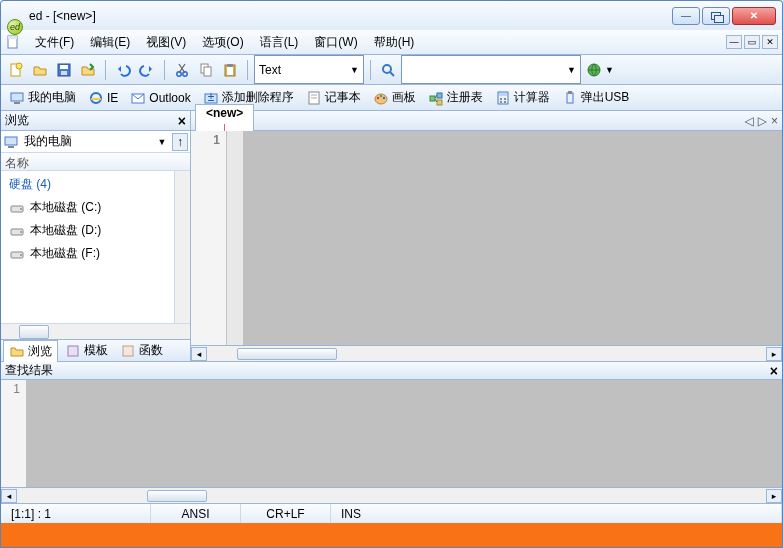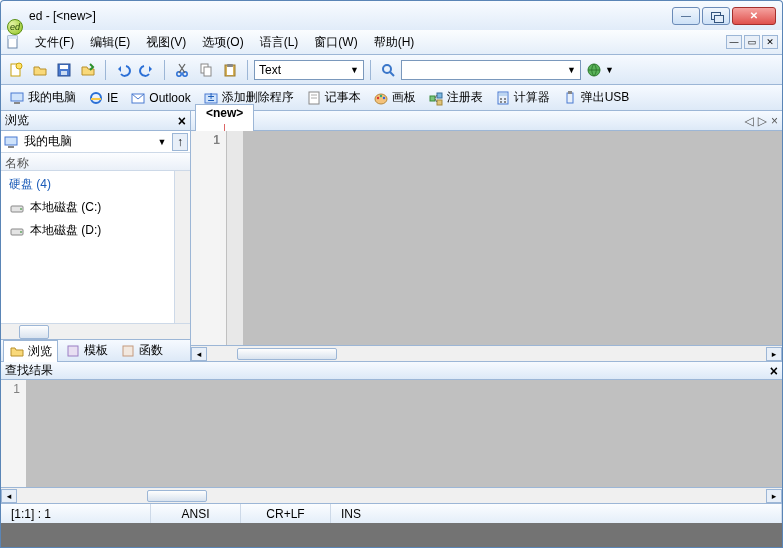--- a/index.html
+++ b/index.html
@@ -12,34 +12,34 @@
 .win-btns { display:flex; gap:2px; }
 .win-btn { width:28px; height:18px; border:1px solid #6b8bb8; background:linear-gradient(#f1f6fc,#cde1f7); border-radius:3px; display:flex; align-items:center; justify-content:center; font-size:10px; color:#33547e; cursor:pointer;}
 .win-btn.close { background:linear-gradient(#f5a3a0,#e0514d); border-color:#a32f2c; color:#fff; width:44px;}
 .win-btn.close::before{content:"✕"; font-weight:bold;}
 .win-btn.min::before{content:"—";}
 .win-btn.max{position:relative}
 .win-btn.max::before{content:""; width:8px;height:6px;border:1px solid #33547e; position:absolute; top:4px; left:8px;}
 .win-btn.max::after{content:""; width:8px;height:6px;border:1px solid #33547e; position:absolute; top:7px; left:11px; background:#e1ecf9;}
 
 
-.outer{border:1px solid #5a85b6; border-top:none; height:518px; background:#737373;}
+.outer{border:1px solid #5a85b6; border-top:none; height:518px; background:#f97316;}
 
 
 .menubar{height:25px; background:linear-gradient(#fbfdff,#e4eef9); border-bottom:1px solid #9cb6d6; display:flex; align-items:center; padding:0 4px;}
 .menubar .doc-icon{width:16px;height:16px;margin-right:6px;}
 .menu-item{padding:3px 8px; cursor:pointer;}
 .menubar .spacer{flex:1;}
 .menubar .mini-btn{width:16px;height:14px;border:1px solid #9cb6d6;background:#e8eff8;margin-left:2px;display:flex;align-items:center;justify-content:center;font-size:9px;cursor:pointer;}
 
 
 .toolbar{height:30px;background:linear-gradient(#f6faff,#dde9f7);border-bottom:1px solid #9cb6d6;display:flex;align-items:center;padding:0 4px;gap:2px;}
 .tb-btn{width:22px;height:22px;display:flex;align-items:center;justify-content:center;cursor:pointer;border-radius:2px;}
 .sep{width:1px;height:20px;background:#9cb6d6;margin:0 4px;}
-.combo{height:20px;border:1px solid #7a98bc;background:#fff;display:flex;align-items:center;padding:0 4px;min-width:110px;}
+.combo{height:29px;border:1px solid #7a98bc;background:#fff;display:flex;align-items:center;padding:0 4px;min-width:110px;}
 .combo .arrow{margin-left:auto;font-size:9px;}
 
 
 .quickbar{height:26px;background:linear-gradient(#f6faff,#dde9f7);border-bottom:1px solid #9cb6d6;display:flex;align-items:center;padding:0 4px;gap:4px;}
 .ql-item{display:flex;align-items:center;gap:3px;padding:2px 4px;cursor:pointer;border-radius:2px;}
 
 
 .main{display:flex;height:250px;}
 .sidebar{width:190px;border-right:1px solid #9cb6d6;display:flex;flex-direction:column;background:#fff;}
 .panel-header{height:20px;background:linear-gradient(#f6faff,#dde9f7);border-bottom:1px solid #9cb6d6;display:flex;align-items:center;padding:0 4px;font-size:12px;}
@@ -339,20 +339,29 @@
               <span>本地磁盘 (C:)</span>
             </div>
           <div class="tree-item">
               <span class="ico">
                 <svg width="16" height="16">
                   <rect x="2" y="6" width="12" height="6" rx="1" fill="#e4e4e4" stroke="#888"></rect>
                   <circle cx="12" cy="9" r="1" fill="#6a6"></circle>
                 </svg>
               </span>
               <span>本地磁盘 (D:)</span>
+            </div>
+          <div class="tree-item">
+              <span class="ico">
+                <svg width="16" height="16">
+                  <rect x="2" y="6" width="12" height="6" rx="1" fill="#e4e4e4" stroke="#888"></rect>
+                  <circle cx="12" cy="9" r="1" fill="#6a6"></circle>
+                </svg>
+              </span>
+              <span>本地磁盘 (F:)</span>
             </div>
         </div>
         <div class="scroll-track"></div>
       </div>
       <div class="sb-hscroll">
           <div class="thumb"></div>
         </div>
       <div class="sb-tabs">
         <div class="sb-tab active">
             <span class="ico">

